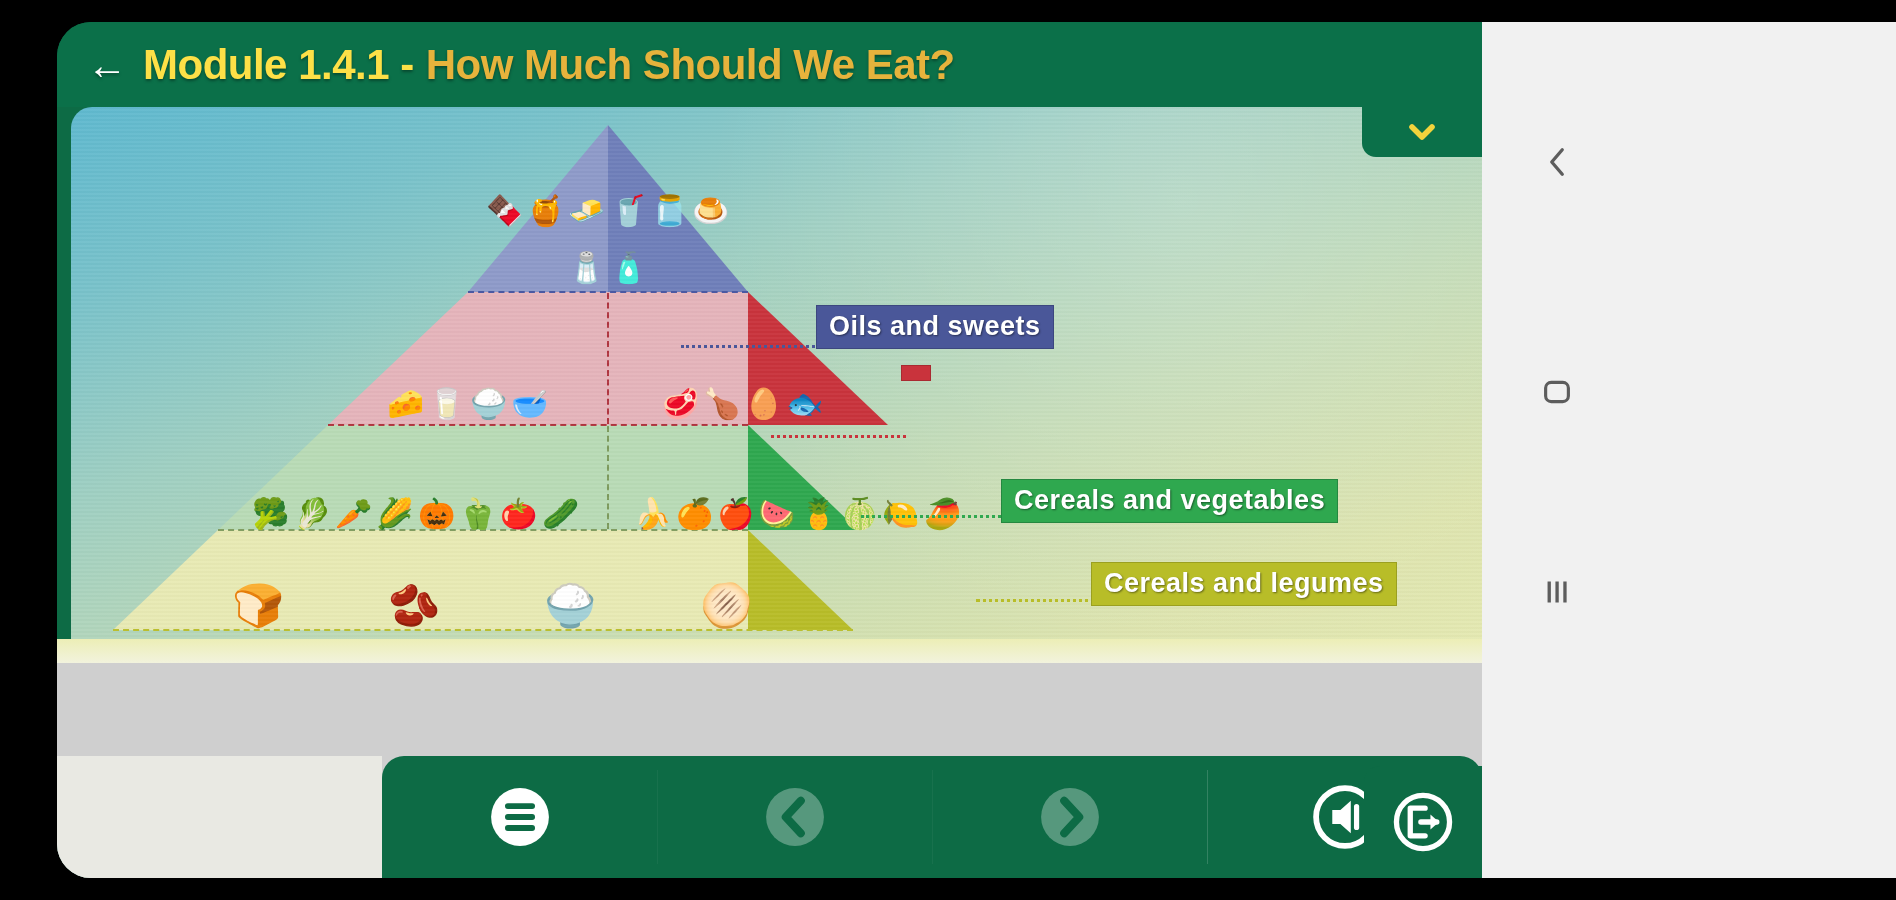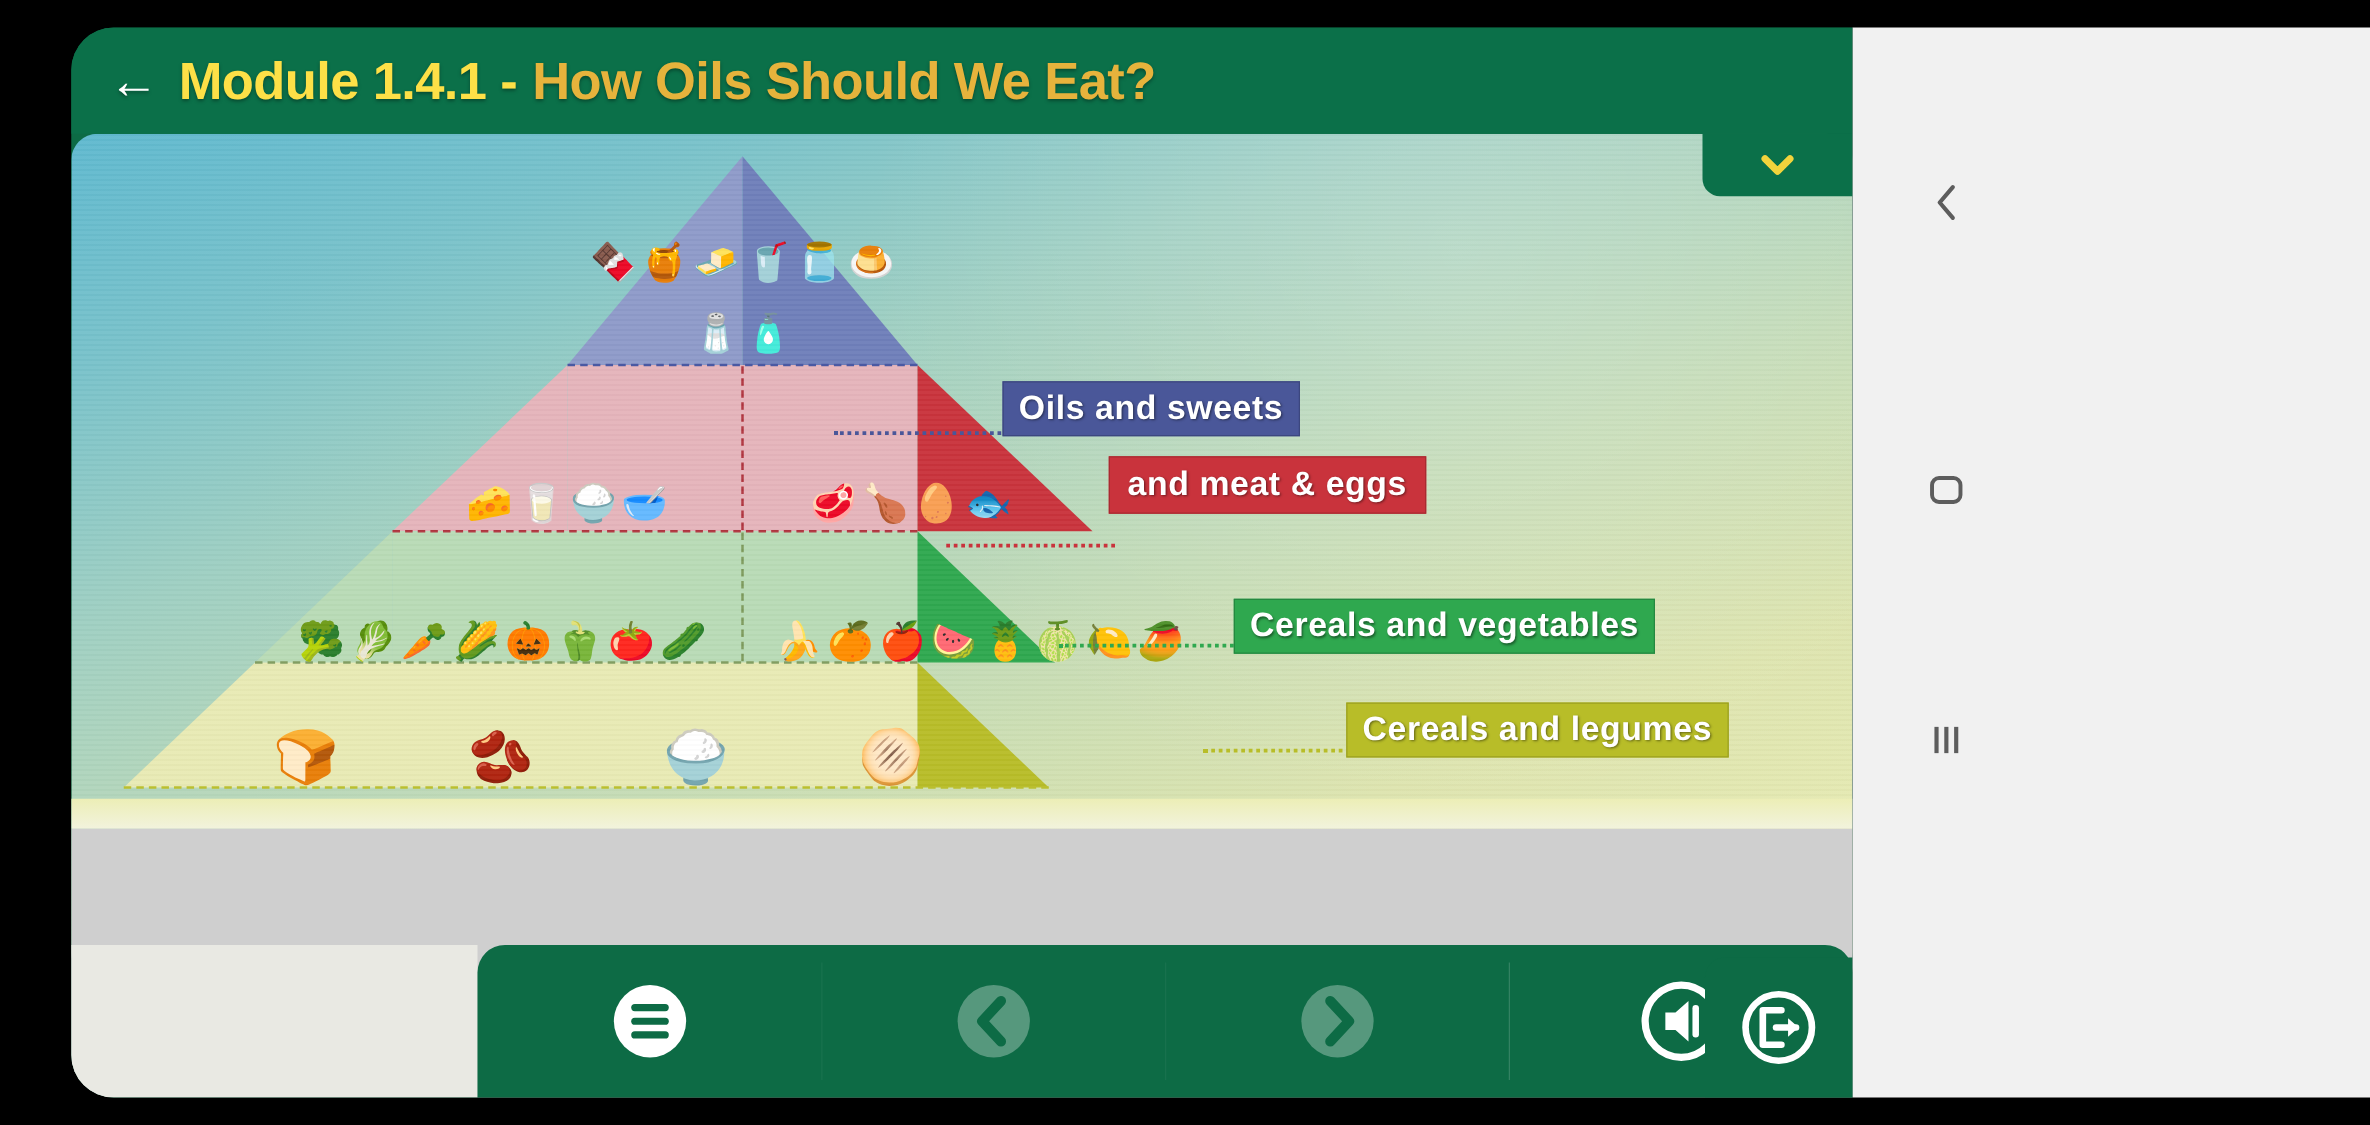--- a/index.html
+++ b/index.html
@@ -63,21 +63,21 @@
     background: #0b7049;
     border-radius: 0 0 0 14px;
     display: flex; align-items: center; justify-content: center;
     z-index: 7;
     cursor: pointer;
   }
   #collapse-tab svg { width: 46px; height: 30px; }
 
   
   #slide {
-    position: absolute; left: 0; top: 85px;
+    position: absolute; left: 14px; top: 85px;
     width: 100%; height: 676px;
     background:
       radial-gradient(circle at 78% 14%, rgba(255,255,255,.18) 0%, rgba(255,255,255,0) 38%),
       linear-gradient(160deg, #5fb9cf 0%, #79c2ca 16%, #9fcfc2 33%, #c3dbb6 56%, #dde4ae 76%, #eceeb6 100%);
     overflow: hidden;
     border-radius: 21px;
   }
   
   #slide::after{
     content:""; position:absolute; inset:0;
@@ -242,21 +242,21 @@
 </head>
 <body>
 
 <div id="device">
 
   <div id="app">
 
     <div id="header">
       <span id="back-arrow">←</span>
       <span id="title-module">Module 1.4.1 -</span>
-      <span id="title-sub">How Oils Should We Eat?</span>
+      <span id="title-sub">How Much Should We Eat?</span>
     </div>
 
     <div id="collapse-tab">
       <svg viewBox="0 0 24 24">
         <path d="M4 8 L12 16 L20 8" fill="none" stroke="#f2d33c" stroke-width="4.5" stroke-linecap="round" stroke-linejoin="round"></path>
       </svg>
     </div>
 
     <div id="slide">
 
@@ -338,21 +338,20 @@
       </div>
 
       <div class="leader" id="leader-oils"></div>
       <div class="leader" id="leader-milk"></div>
       <div class="leader" id="leader-fruits"></div>
       <div class="leader" id="leader-cereals"></div>
 
       <div class="callout" id="label-oils">Oils and sweets</div>
 
       <div class="callout" id="label-milk">
-        <div>and meat &amp; eggs</div>
       </div>
 
       <div class="callout" id="label-fruits">Cereals and vegetables</div>
 
       <div class="callout" id="label-cereals">Cereals and legumes</div>
     </div>
 
     <div id="slide-bottom-fade"></div>
     <div id="bottom-space"></div>
     <div id="left-strip"></div>

